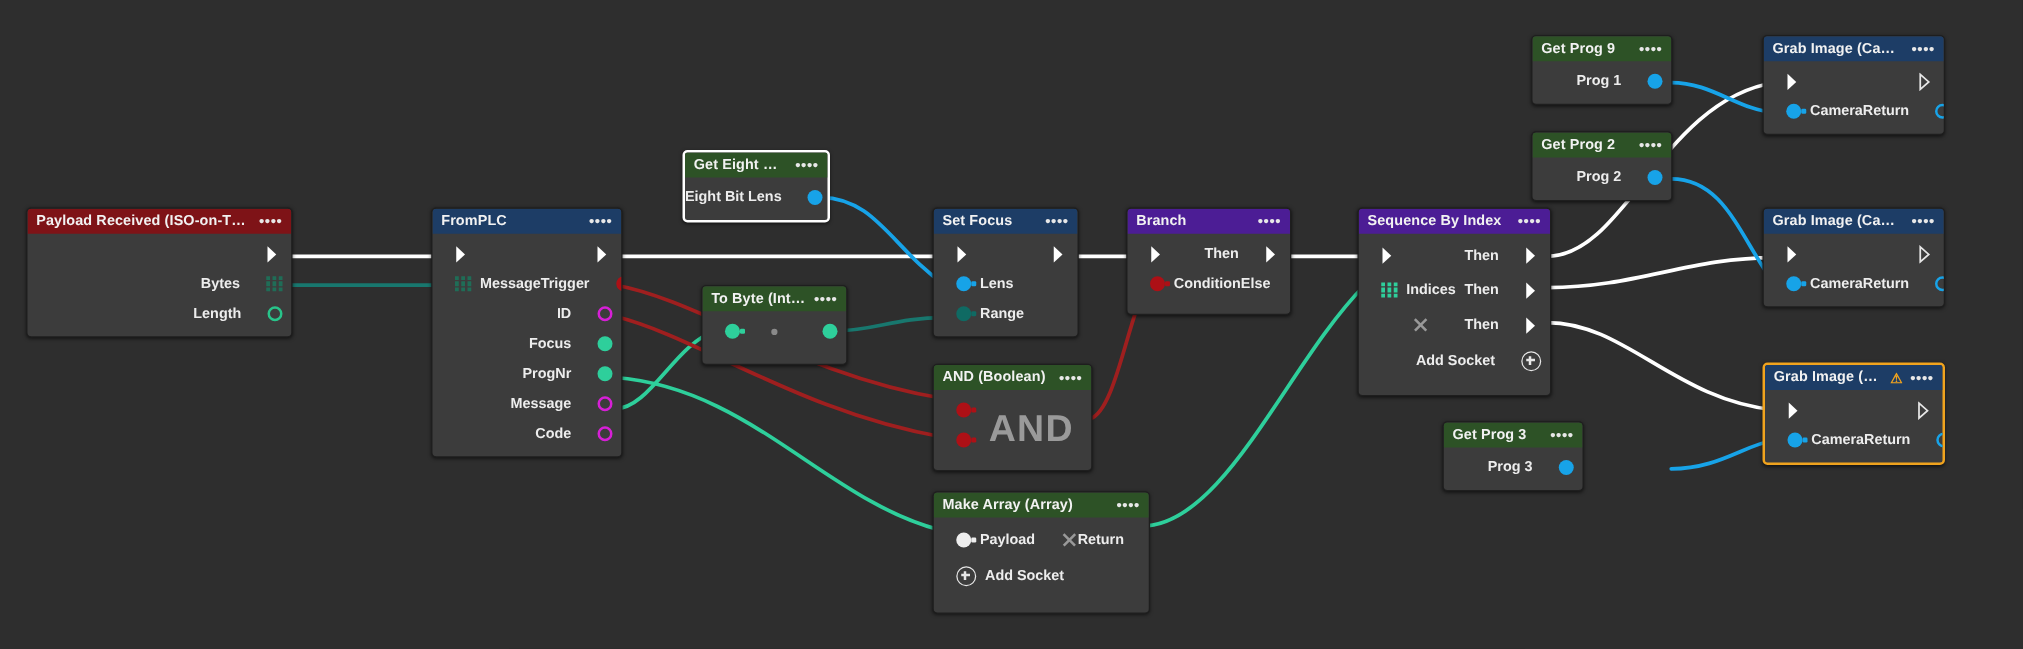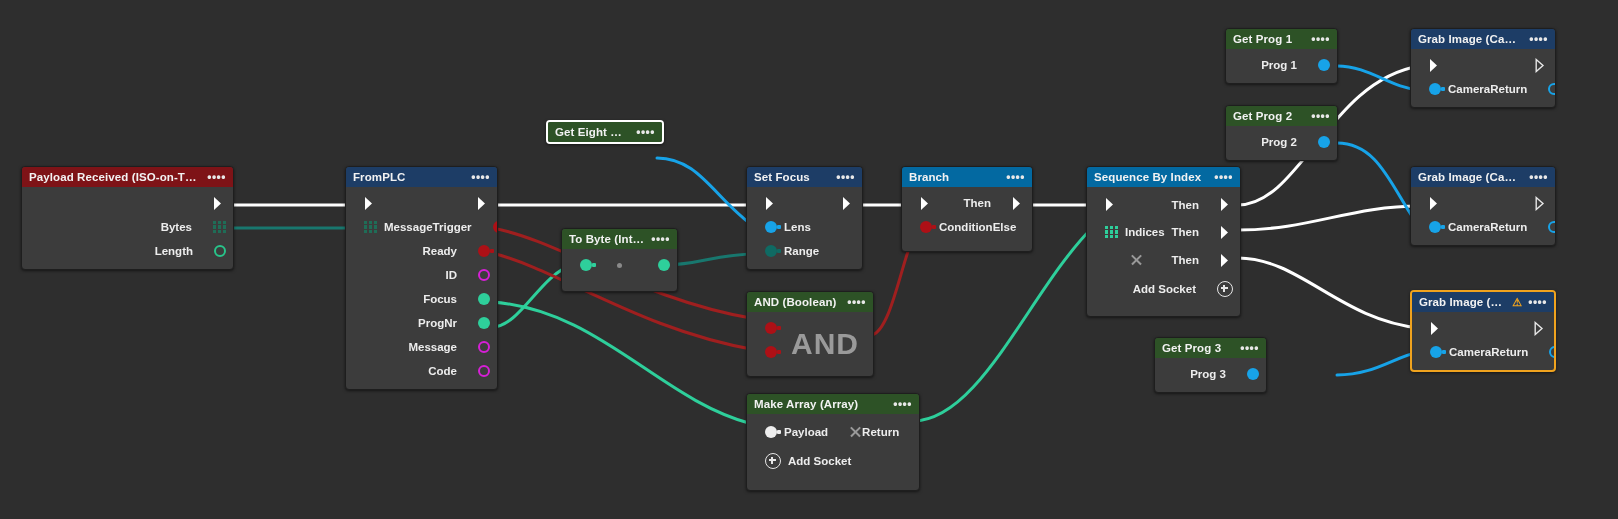--- a/index.html
+++ b/index.html
@@ -35,21 +35,21 @@
     display: flex; align-items: center;
     padding: 0 7px;
     font-size: 11.5px; font-weight: bold; color: #f2f2f2;
     letter-spacing: .1px;
     white-space: nowrap;
   }
   .nhead .ttl { flex: 1 1 auto; overflow:hidden; text-overflow:ellipsis;}
   .h-red   { background: #7e1317; }
   .h-blue  { background: #1d3d66; }
   .h-green { background: #2d5226; }
-  .h-gray  { background: #0369a1; }
+  .h-gray  { background: #4c1d95; }
   .dots {
     flex: 0 0 auto; color: #e8e8e8; font-size: 12px; font-weight: bold;
     letter-spacing: .5px; line-height: 6px; margin-left: 6px;
   }
   .warnglyph { flex:0 0 auto; color:#f0a31e; font-size:11px; margin-left:4px; }
 
   .nbody { position: relative; padding: 4px 0 6px 0; }
 
   .row {
     position: relative;
@@ -223,26 +223,20 @@
             </span>
           <span class="lbl">Message</span>
         </div>
         <div class="rgt">
           <span class="lbl">Trigger</span>
           <span class="pin p-red nub"></span>
         </div>
       </div>
       <div class="row">
         <div class="rgt">
-            <span class="lbl">Ready</span>
-          <span class="pin p-red nub"></span>
-          </div>
-      </div>
-      <div class="row">
-        <div class="rgt">
             <span class="lbl">ID</span>
           <span class="pin p-mag"></span>
           </div>
       </div>
       <div class="row">
         <div class="rgt">
             <span class="lbl">Focus</span>
           <span class="pin p-green"></span>
           </div>
       </div>
@@ -265,20 +259,28 @@
           </div>
       </div>
     </div>
   </div>
 
   <div class="node sel" style="left:546px;top:120px;width:118px;">
     <div class="nhead h-green">
       <span class="ttl">Get Eight Bit Lens</span>
       <span class="dots">••••</span>
     </div>
+    <div class="nbody">
+      <div class="row">
+        <div class="rgt">
+          <span class="lbl">Eight Bit Lens</span>
+          <span class="pin p-blue"></span>
+        </div>
+      </div>
+    </div>
   </div>
 
   <div class="node" style="left:561px;top:228px;width:117px;">
     <div class="nhead h-green">
       <span class="ttl">To Byte (Integer)</span>
       <span class="dots">••••</span>
     </div>
     <div class="nbody" style="padding-bottom:14px;">
       <div class="row">
         <div class="lft">
@@ -487,21 +489,21 @@
         <div class="rgt">
             <span class="lbl">Add Socket</span>
           <span class="plus"></span>
           </div>
       </div>
     </div>
   </div>
 
   <div class="node" style="left:1225px;top:28px;width:113px;">
     <div class="nhead h-green">
-      <span class="ttl">Get Prog 1</span>
+      <span class="ttl">Get Prog 9</span>
       <span class="dots">••••</span>
     </div>
     <div class="nbody">
       <div class="row">
         <div class="rgt">
             <span class="lbl">Prog 1</span>
           <span class="pin p-blue"></span>
           </div>
       </div>
     </div>

